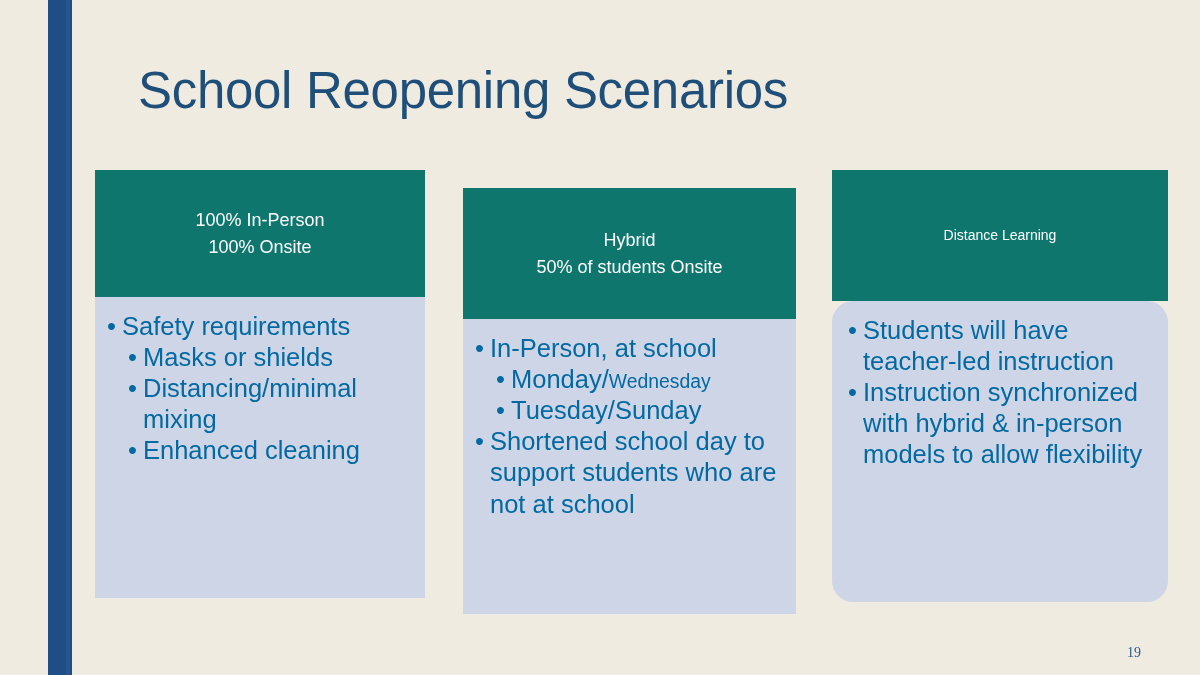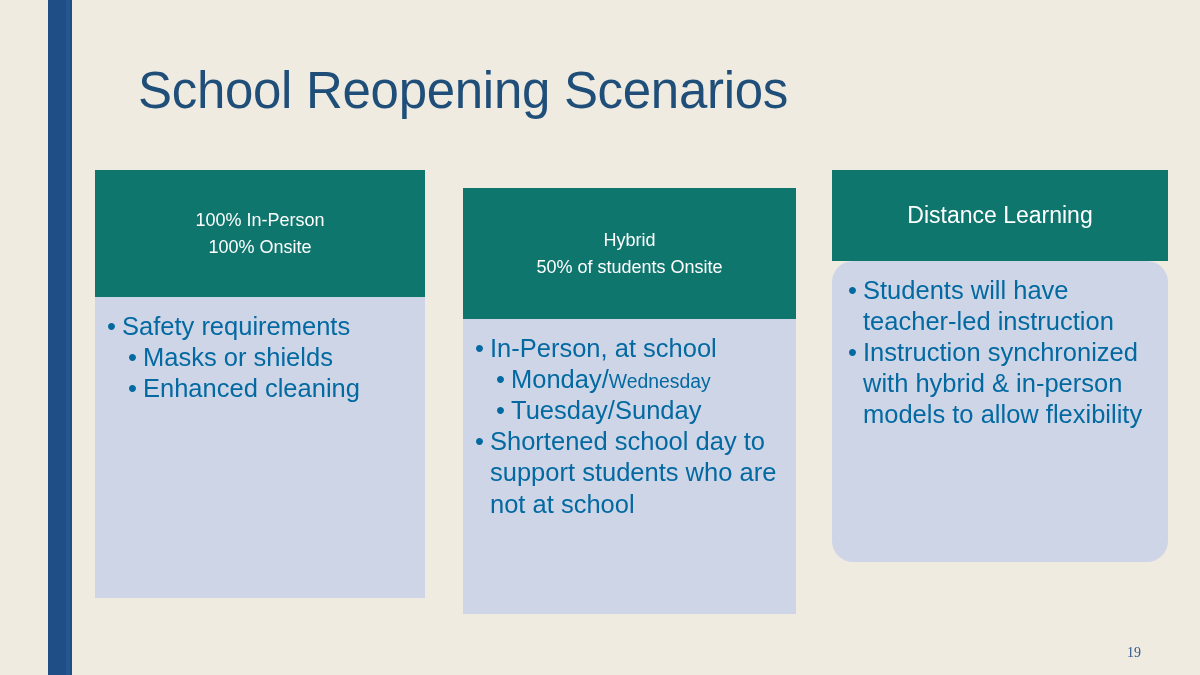--- a/index.html
+++ b/index.html
@@ -112,21 +112,21 @@
   #card1 .card-head { height: 127px; font-size: 18px; }
   #card1 .card-body { height: 301px; font-size: 25.5px; line-height: 1.22; padding-top: 14px; }
 
   
   #card2 { left: 463px; top: 188px; width: 333px; height: 548px; }
   #card2 .card-head { height: 131px; font-size: 18px; }
   #card2 .card-body { height: 295px; font-size: 25.5px; line-height: 1.22; padding-top: 14px; }
 
   
   #card3 { left: 832px; top: 170px; width: 336px; height: 428px; }
-  #card3 .card-head { height: 91px; font-size: 23px; }
+  #card3 .card-head { height: 131px; font-size: 14px; }
   #card3 .card-body { height: 301px; font-size: 25.5px; line-height: 1.22; padding-top: 14px; padding-left: 14px; border-radius: 21px; }
 
   
   .page-num {
     position: absolute;
     right: 59px;
     top: 645px;
     font-size: 14px;
     color: #2E5A8E;
     text-align: center;
@@ -145,20 +145,21 @@
 
   <div class="card" id="card1">
     <div class="card-head">
       <span class="hl">100% In-Person</span>
       <span class="hl">100% Onsite</span>
     </div>
     <div class="card-body">
       <ul class="b">
         <li><span>Safety requirements</span></li>
         <li class="lvl2"><span>Masks or shields</span></li>
+        <li class="lvl2"><span>Distancing/minimal mixing</span></li>
         <li class="lvl2"><span>Enhanced cleaning</span></li>
       </ul>
     </div>
   </div>
 
   <div class="card" id="card2">
     <div class="card-head">
       <span class="hl">Hybrid</span>
       <span class="hl">50% of students Onsite</span>
     </div>

